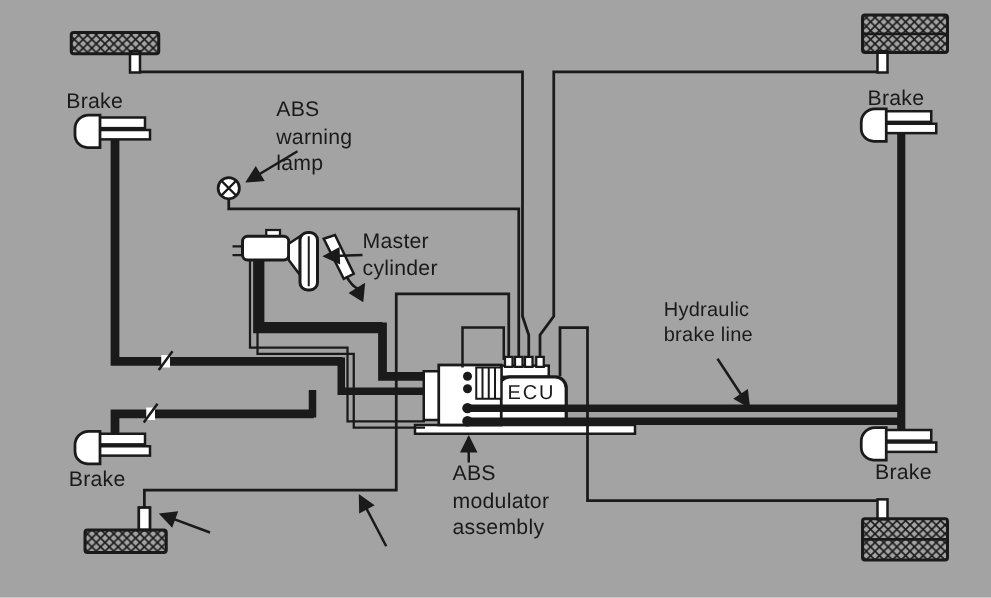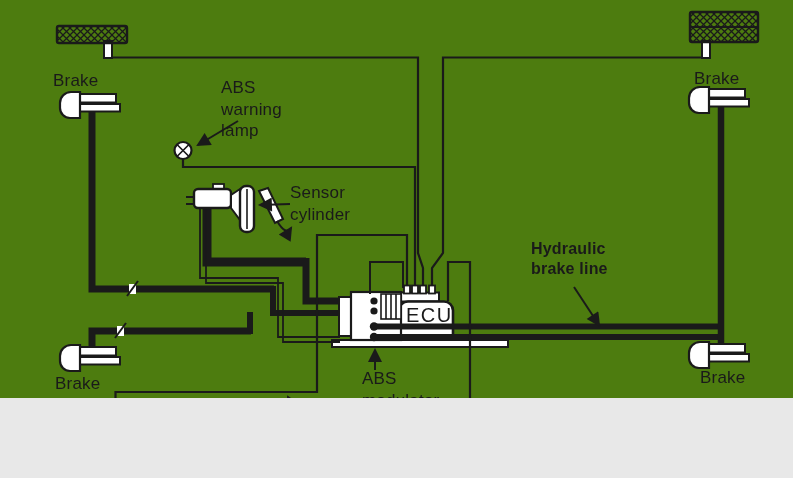--- a/index.html
+++ b/index.html
@@ -1,22 +1,22 @@
 <!DOCTYPE html>
 <html><head>
 <meta charset="utf-8">
 <style>
   html,body{margin:0;padding:0;background:#e8e8e8;}
-  #stage{position:relative;width:793px;height:398px;background:#4d7c0f;overflow:hidden;
+  #stage{position:relative;width:793px;height:478px;background:#a3a3a3;overflow:hidden;
          font-family:"Liberation Sans",sans-serif;}
   #art{position:absolute;left:0;top:0;}
   .label{position:absolute;color:#1a1a1a;font-size:17px;line-height:21.5px;
          white-space:pre-line;letter-spacing:0.2px;}
-  .label.small{font-size:16px;line-height:19.5px;font-weight:bold;}
-  .label.ecu{font-size:20px;letter-spacing:1.5px;line-height:18px;}
+  .label.small{font-size:16px;line-height:19.5px;}
+  .label.ecu{font-size:16px;letter-spacing:1.5px;line-height:18px;}
 </style>
 </head>
 <body>
 
 <div id="stage">
 
 <svg id="art" width="793" height="478" viewBox="0 0 793 478">
   <defs>
     <pattern id="hatch" width="7" height="7" patternUnits="userSpaceOnUse">
       <path d="M0,0 L7,7 M7,0 L0,7" stroke="#1a1a1a" stroke-width="1.3" fill="none"></path>
@@ -168,21 +168,21 @@
 </svg>
 
 <div class="label" style="left:53px;top:70px">Brake</div>
 <div class="label" style="left:694px;top:68px">Brake</div>
 <div class="label" style="left:55px;top:373px">Brake</div>
 <div class="label" style="left:700px;top:367px">Brake</div>
 
 <div class="label" style="left:221px;top:77px">ABS
 warning
 lamp</div>
-<div class="label" style="left:290px;top:182px">Sensor
+<div class="label" style="left:290px;top:182px">Master
 cylinder</div>
 <div class="label small" style="left:531px;top:239px">Hydraulic
 brake line</div>
 <div class="label ecu" style="left:406px;top:306px">ECU</div>
 <div class="label" style="left:362px;top:368px">ABS
 modulator
 assembly</div>
 
 </div>
 

